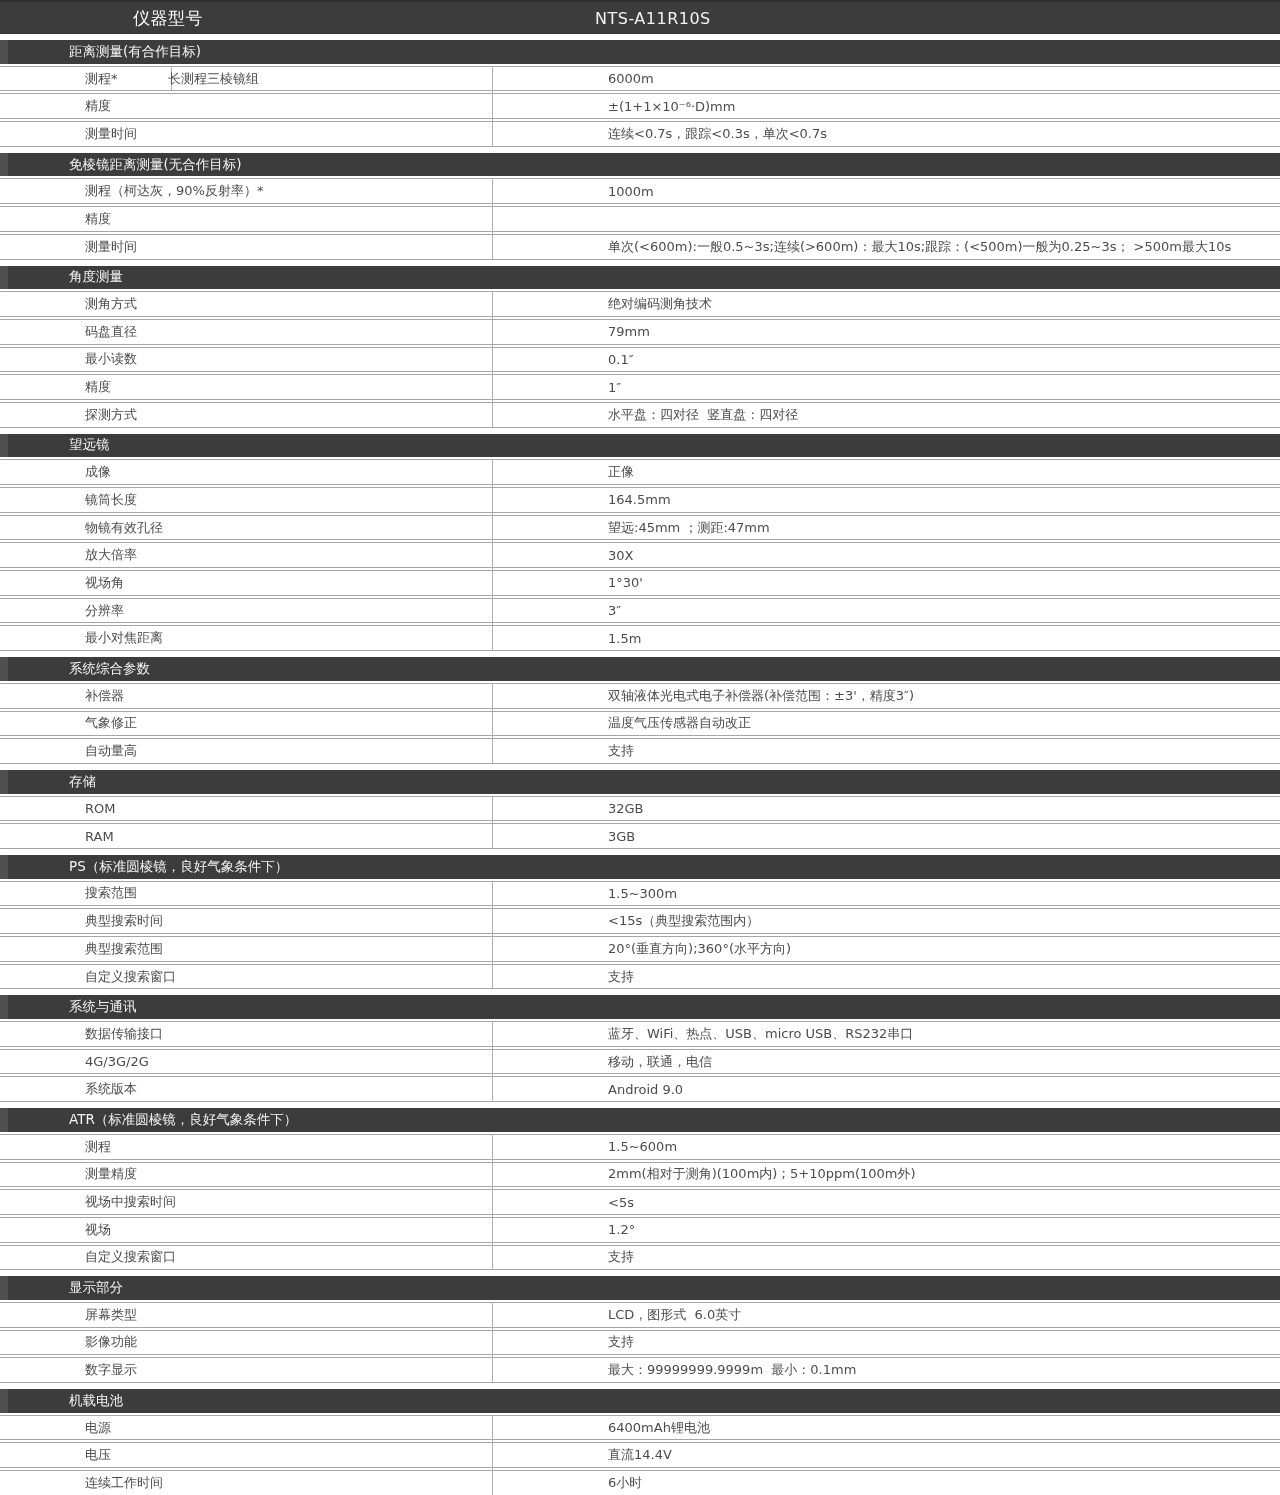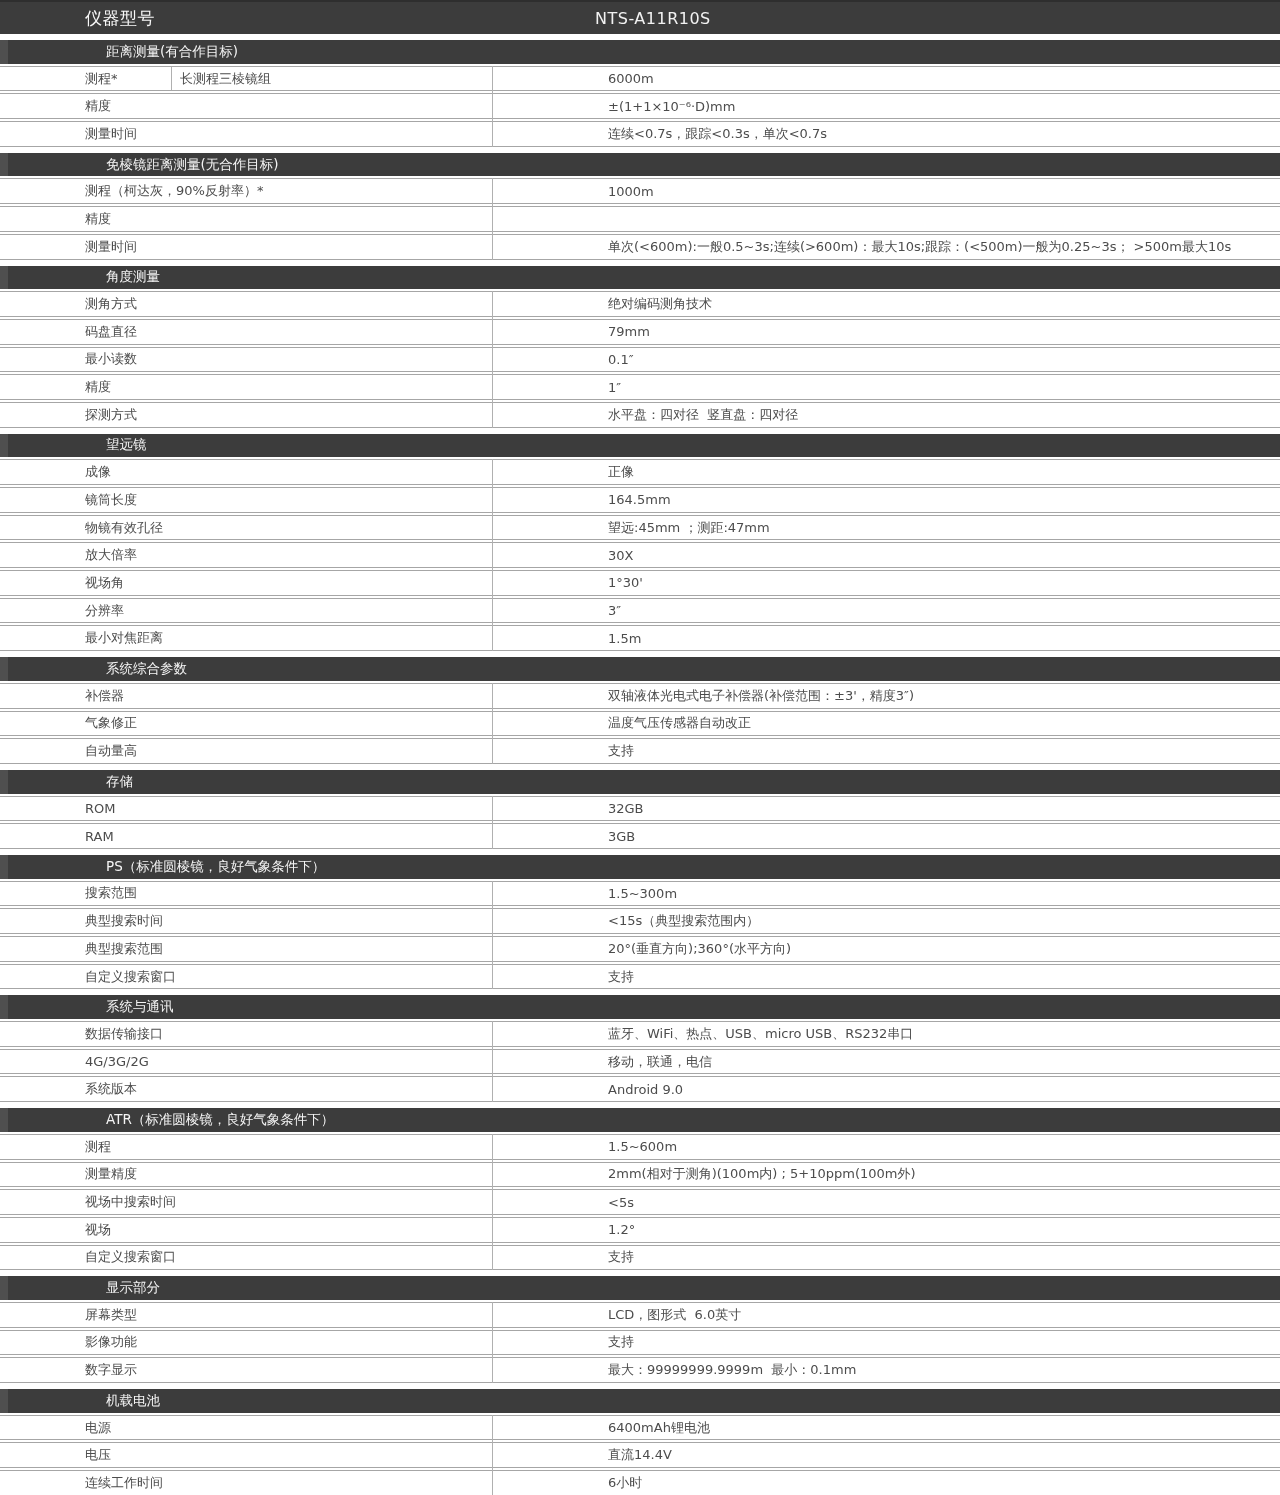--- a/index.html
+++ b/index.html
@@ -9,33 +9,34 @@
     font-family:"DejaVu Sans","Liberation Sans",sans-serif;
     overflow:hidden;
     position:relative;
   }
   
   .model-bar{
     height:34px;background:var(--bar-bg,#3c3c3c);
     position:relative;display:flex;align-items:center;
     margin-bottom:6px;box-sizing:border-box;
     border-top:2px solid #2e2e2e;
+    padding-left:48px;
   }
   .model-label{
     margin-left:85px;color:#f8f8f8;font-size:17px;letter-spacing:.5px;
   }
   .model-value{
     position:absolute;left:595px;color:#f2f2f2;font-size:16px;letter-spacing:.5px;
   }
   
   .section-bar{
     height:23.7px;background:var(--bar-bg,#3c3c3c);
     color:#f5f5f5;font-size:13.5px;
     display:flex;align-items:center;
-    padding-left:106px;margin-bottom:2px;
+    padding-left:69px;margin-bottom:2px;
     box-sizing:border-box;position:relative;
   }
   .section-bar::before{
     content:"";position:absolute;left:0;top:0;bottom:0;width:8px;
     background:rgba(255,255,255,.10);
   }
   
   .rows{
     display:flex;flex-direction:column;gap:2px;
     margin-bottom:6px;position:relative;
@@ -48,21 +49,21 @@
     height:25.7px;box-sizing:border-box;background:#fff;
     border-top:1px solid var(--row-border,#a6a6a6);
     border-bottom:1px solid var(--row-border,#a6a6a6);
     display:flex;align-items:center;
     padding-left:85px;position:relative;
     font-size:13px;color:#4c4c4c;
     overflow:hidden;
   }
   .row .label{white-space:pre;}
   .row .sublabel{
-    position:absolute;left:180px;white-space:pre;
+    position:absolute;left:168px;white-space:pre;
   }
   .row .subdiv{
     position:absolute;left:171px;top:0;bottom:0;width:1px;
     background:var(--divider,#b0b0b0);
   }
   .row .value{
     position:absolute;left:608px;white-space:pre;
   }
 </style>
 </head>

